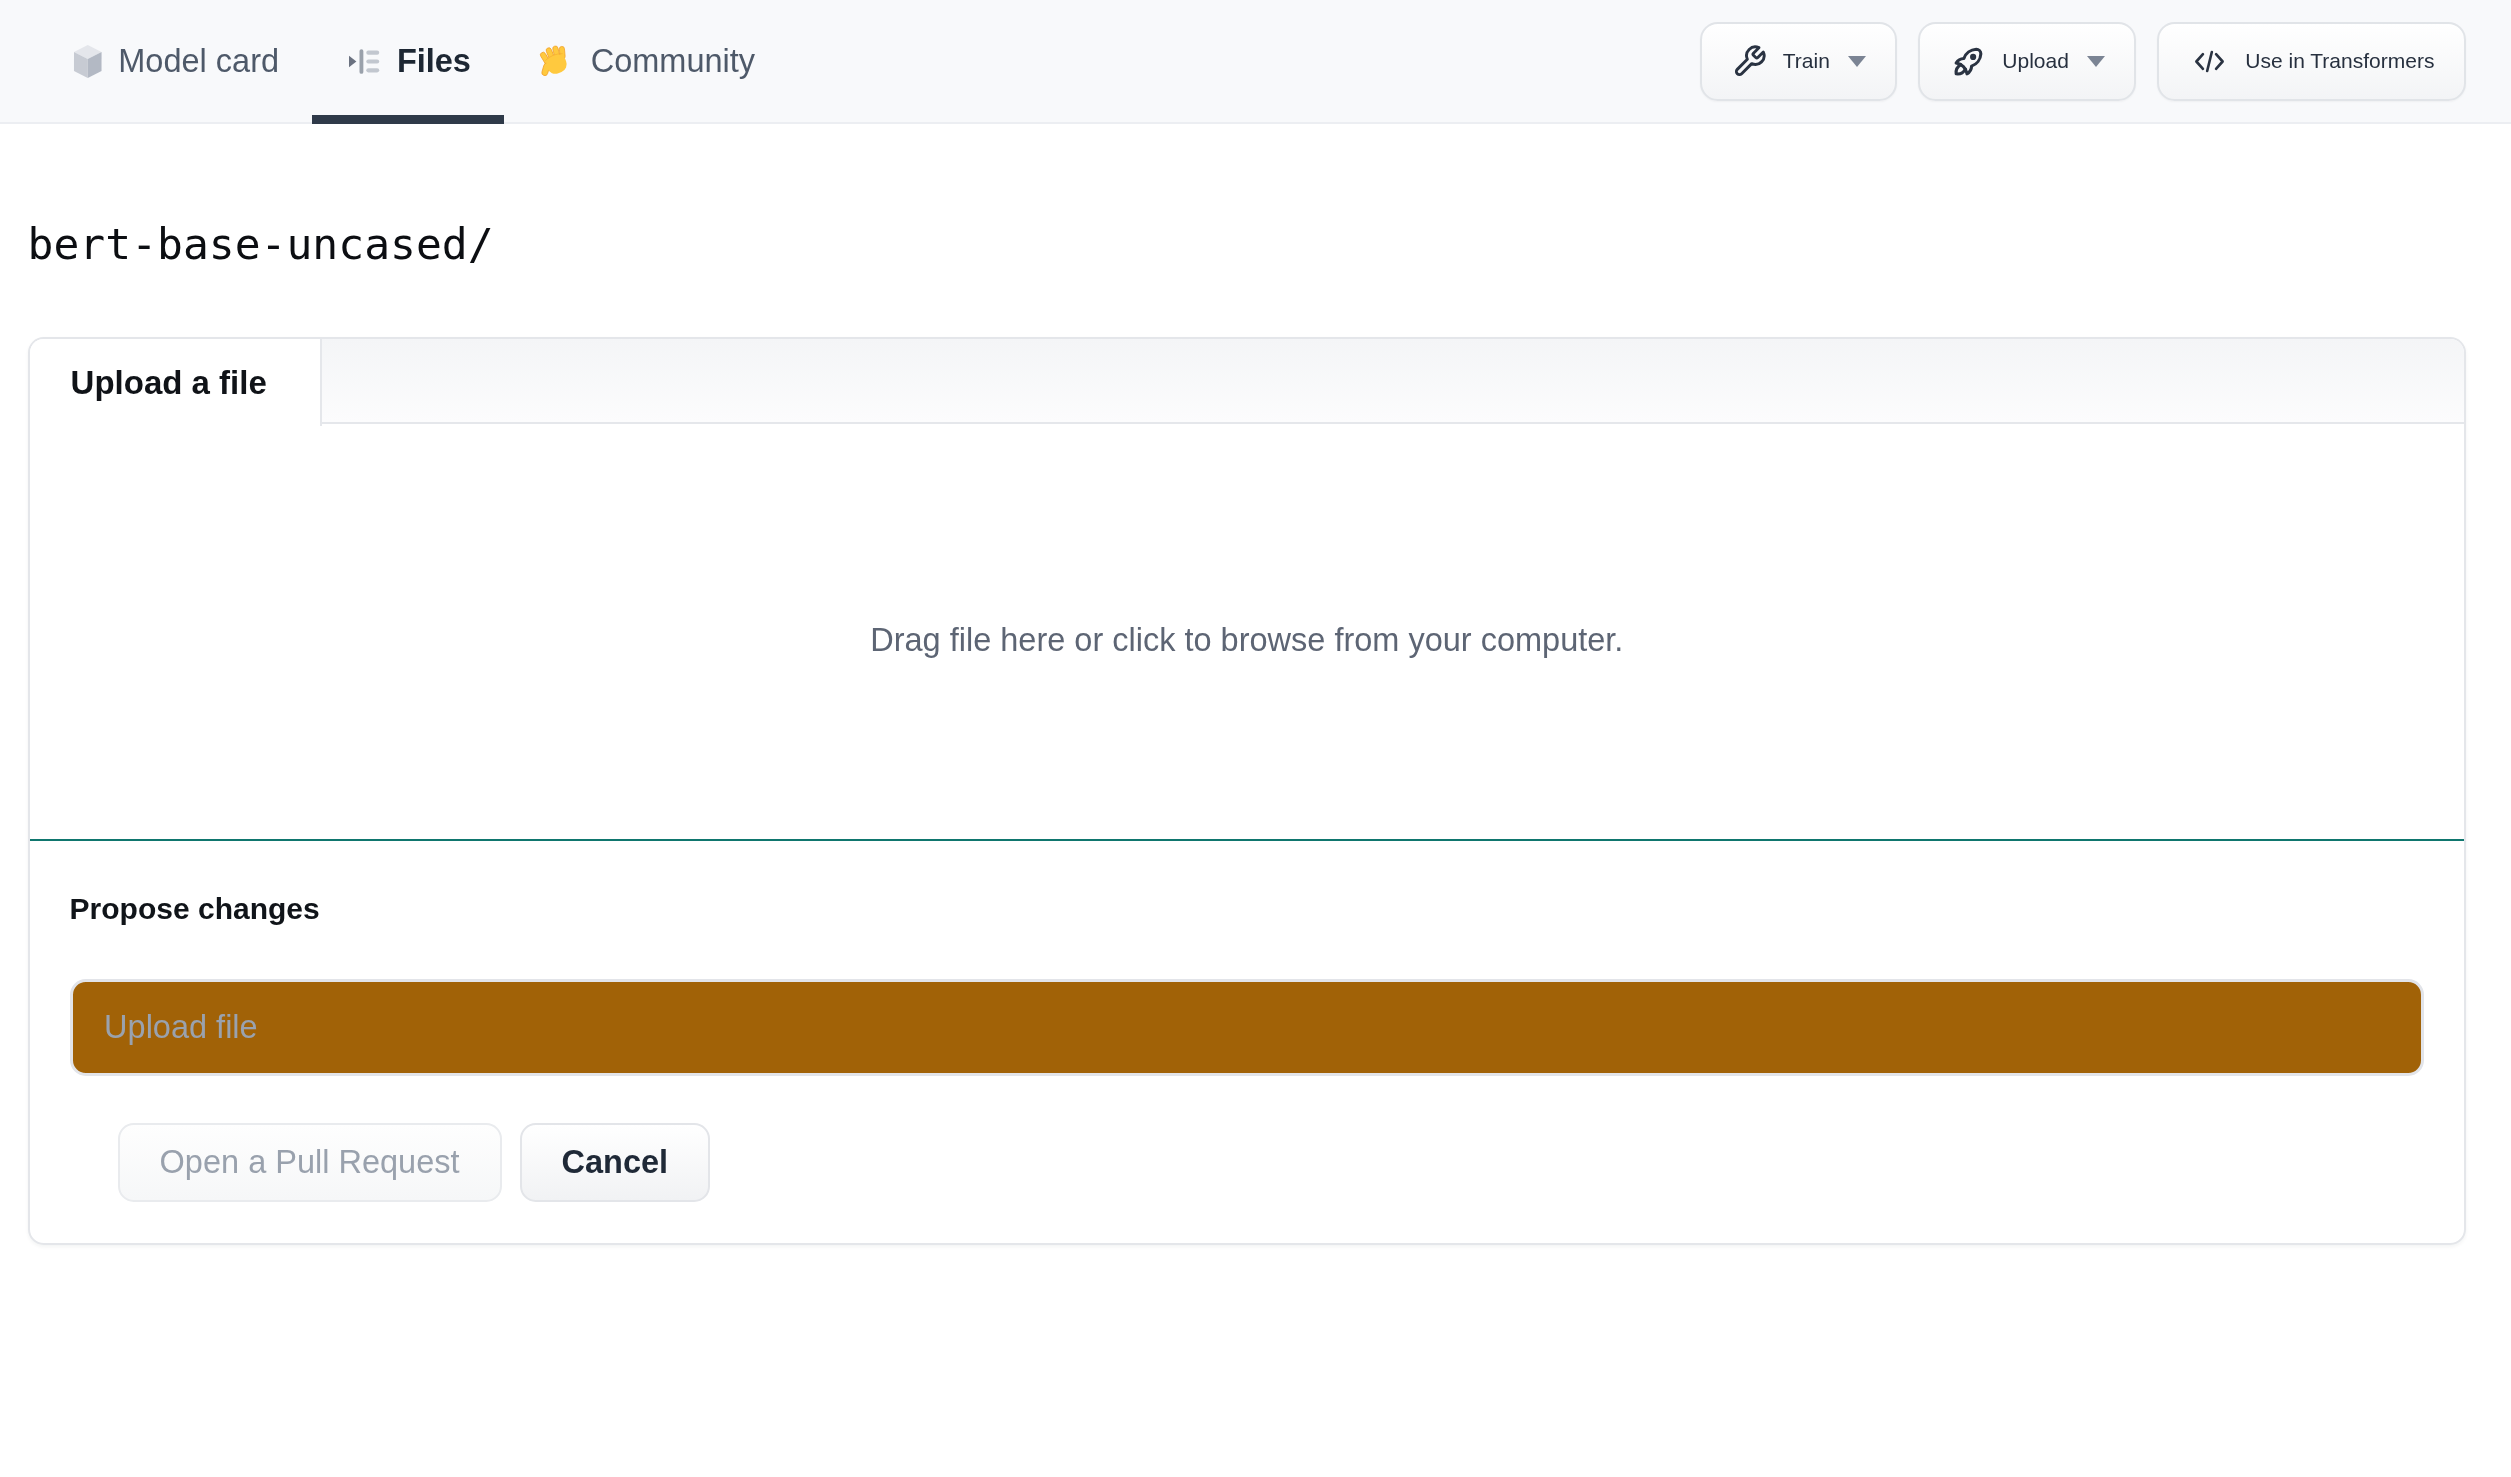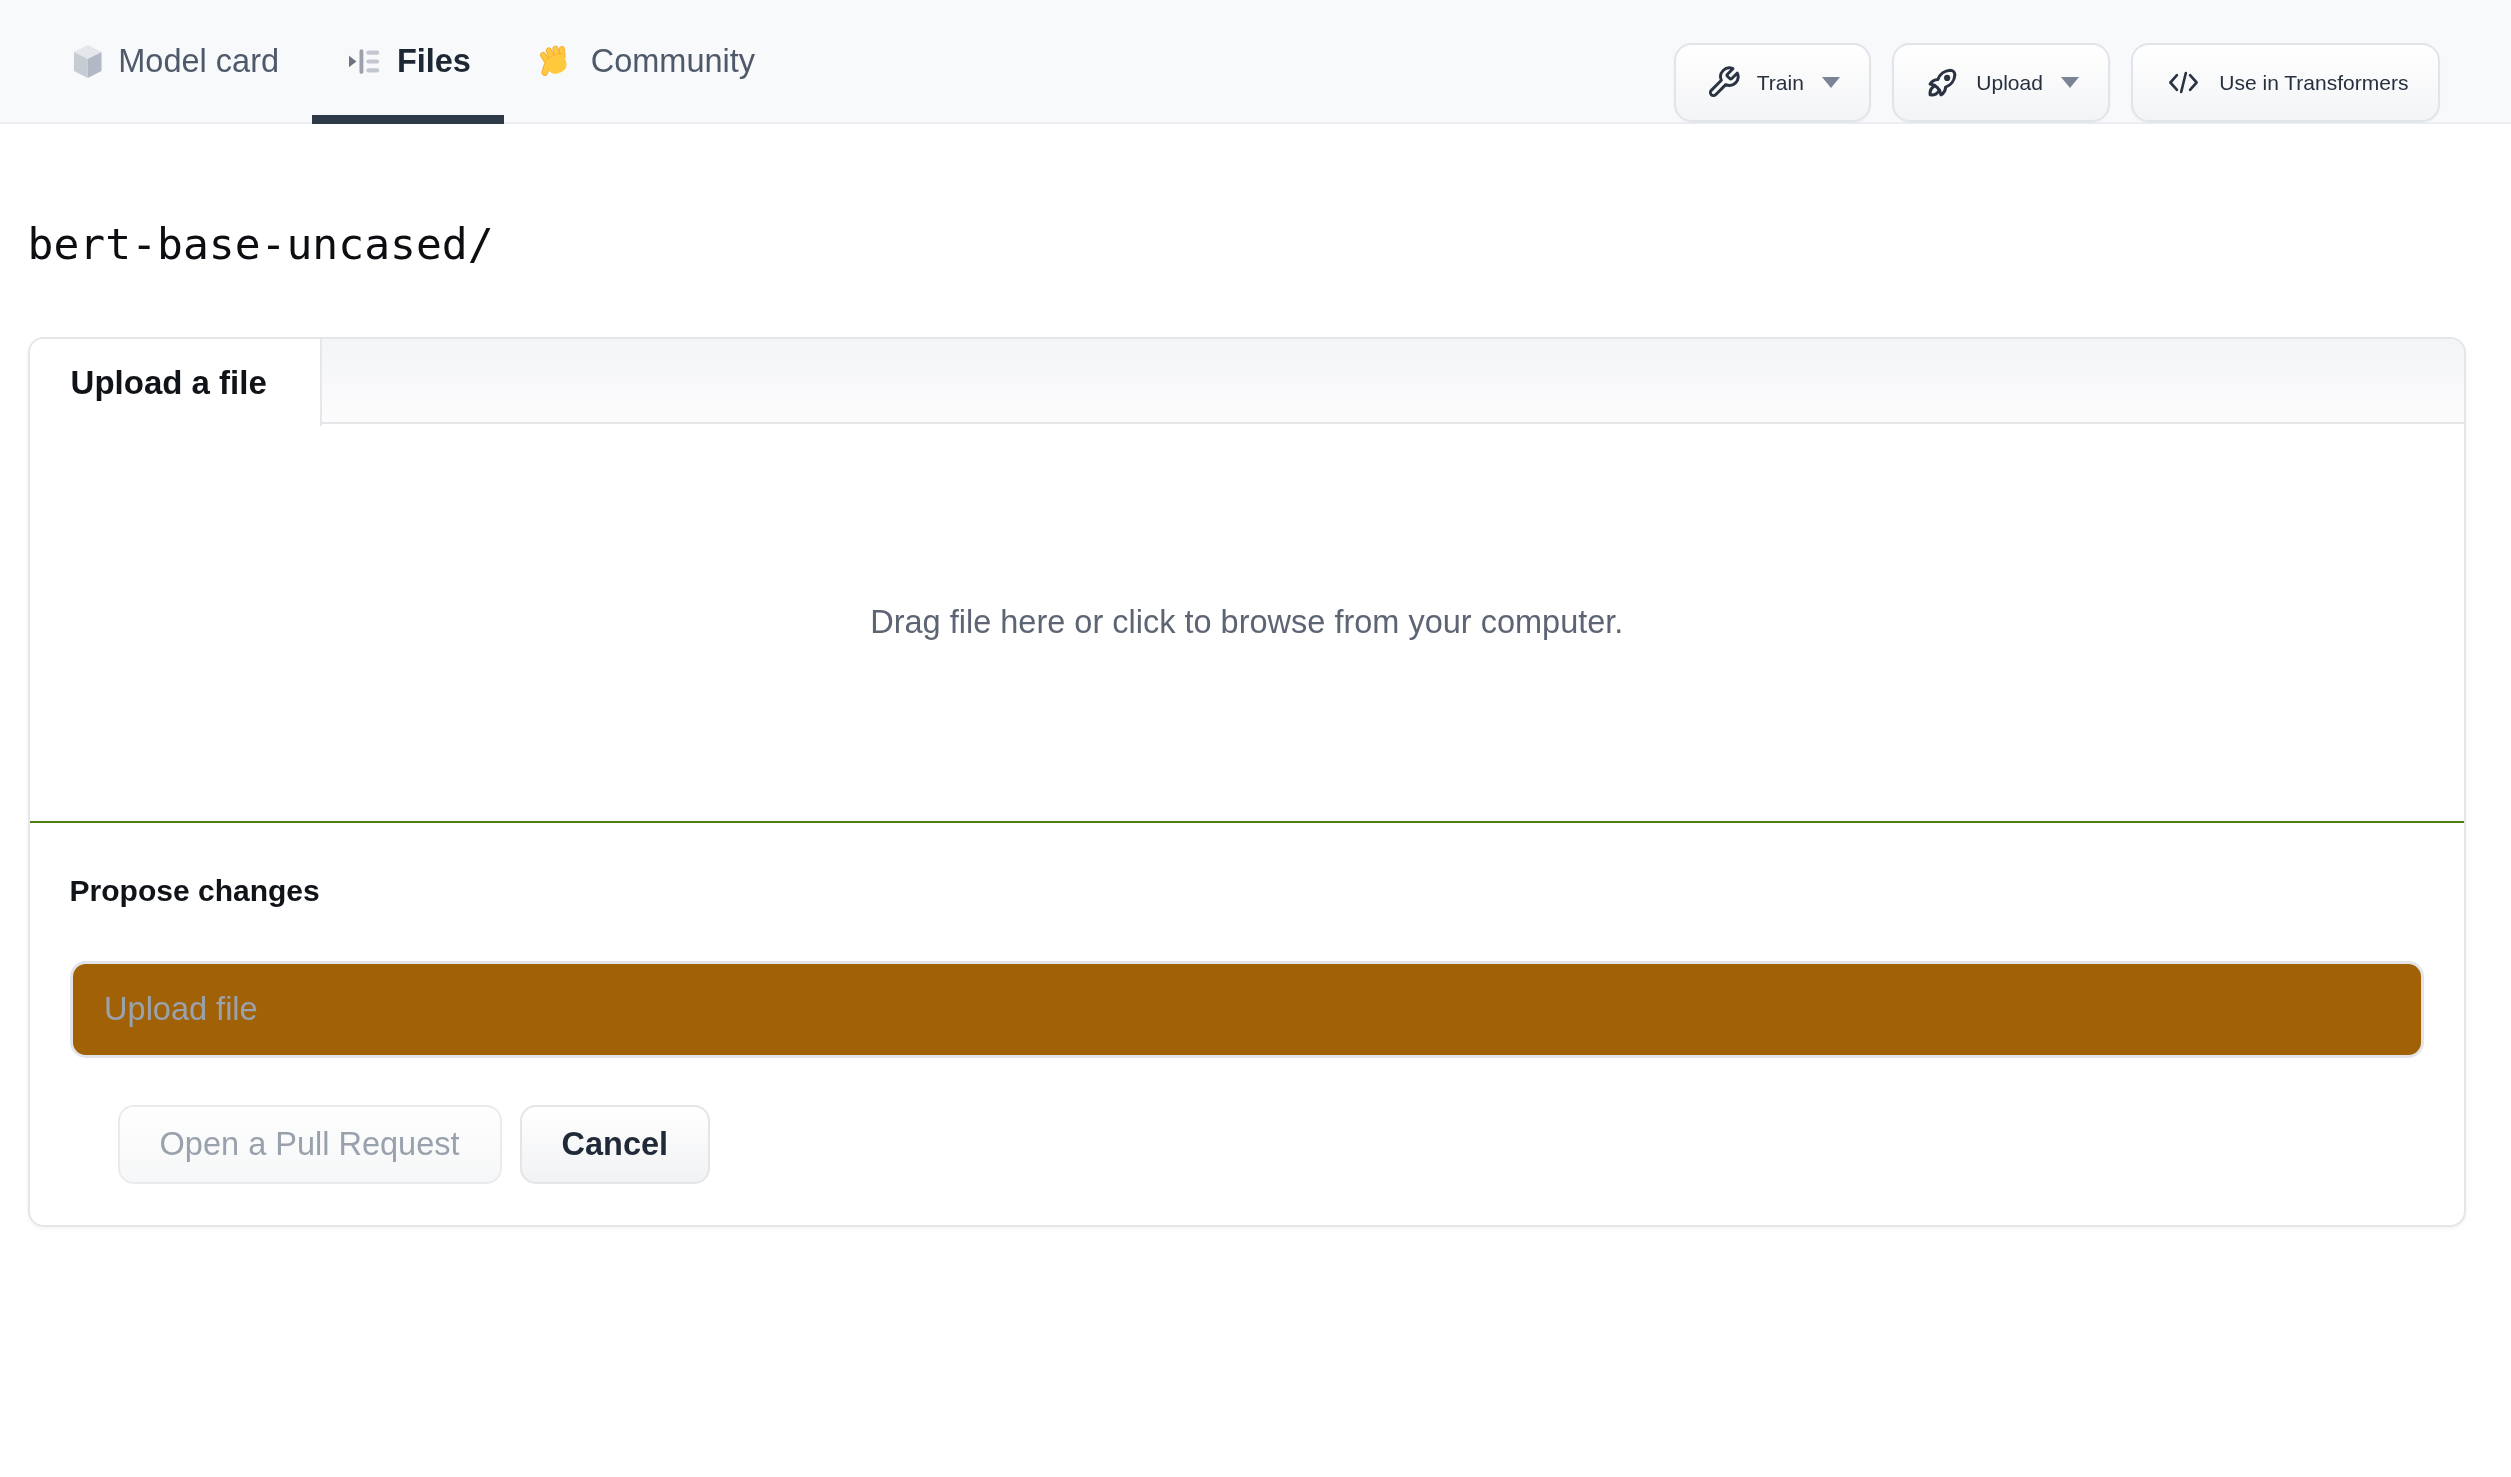--- a/index.html
+++ b/index.html
@@ -10,22 +10,22 @@
     overflow: hidden;
     -webkit-font-smoothing: antialiased;
   }
 
   
   .topnav {
     height: 124px;
     background: #f8f9fb;
     border-bottom: 2px solid #eceef2;
     display: flex;
-    align-items: flex-end;
-    padding: 0 72px 0 39px;
+    align-items: center;
+    padding: 0 46px 0 39px;
   }
   .nav-tabs { display: flex; align-items: stretch; height: 100%; }
   .nav-tab {
     position: relative;
     display: flex; align-items: center;
     gap: 14.8px;
     padding: 0 33px;
     font-size: 32.5px;
     color: #4e5969;
     cursor: pointer;
@@ -100,22 +100,23 @@
     font-weight: 700;
     color: #101318;
     cursor: pointer;
     z-index: 2;
   }
   .dropzone {
     height: 399px;
     display: flex; align-items: center; justify-content: center;
     font-size: 32.5px;
     color: #5d6574;
-    border-bottom: 2px solid #4d7c0f;
-    cursor: pointer;
+    border-bottom: 2px solid #0f766e;
+    cursor: pointer;
+    margin-top: 18px;
   }
 
   .propose { padding: 51px 40px 41px; }
   .propose-heading {
     font-size: 30px;
     font-weight: 700;
     color: #101419;
     margin-bottom: 53px;
   }
   .file-input {

